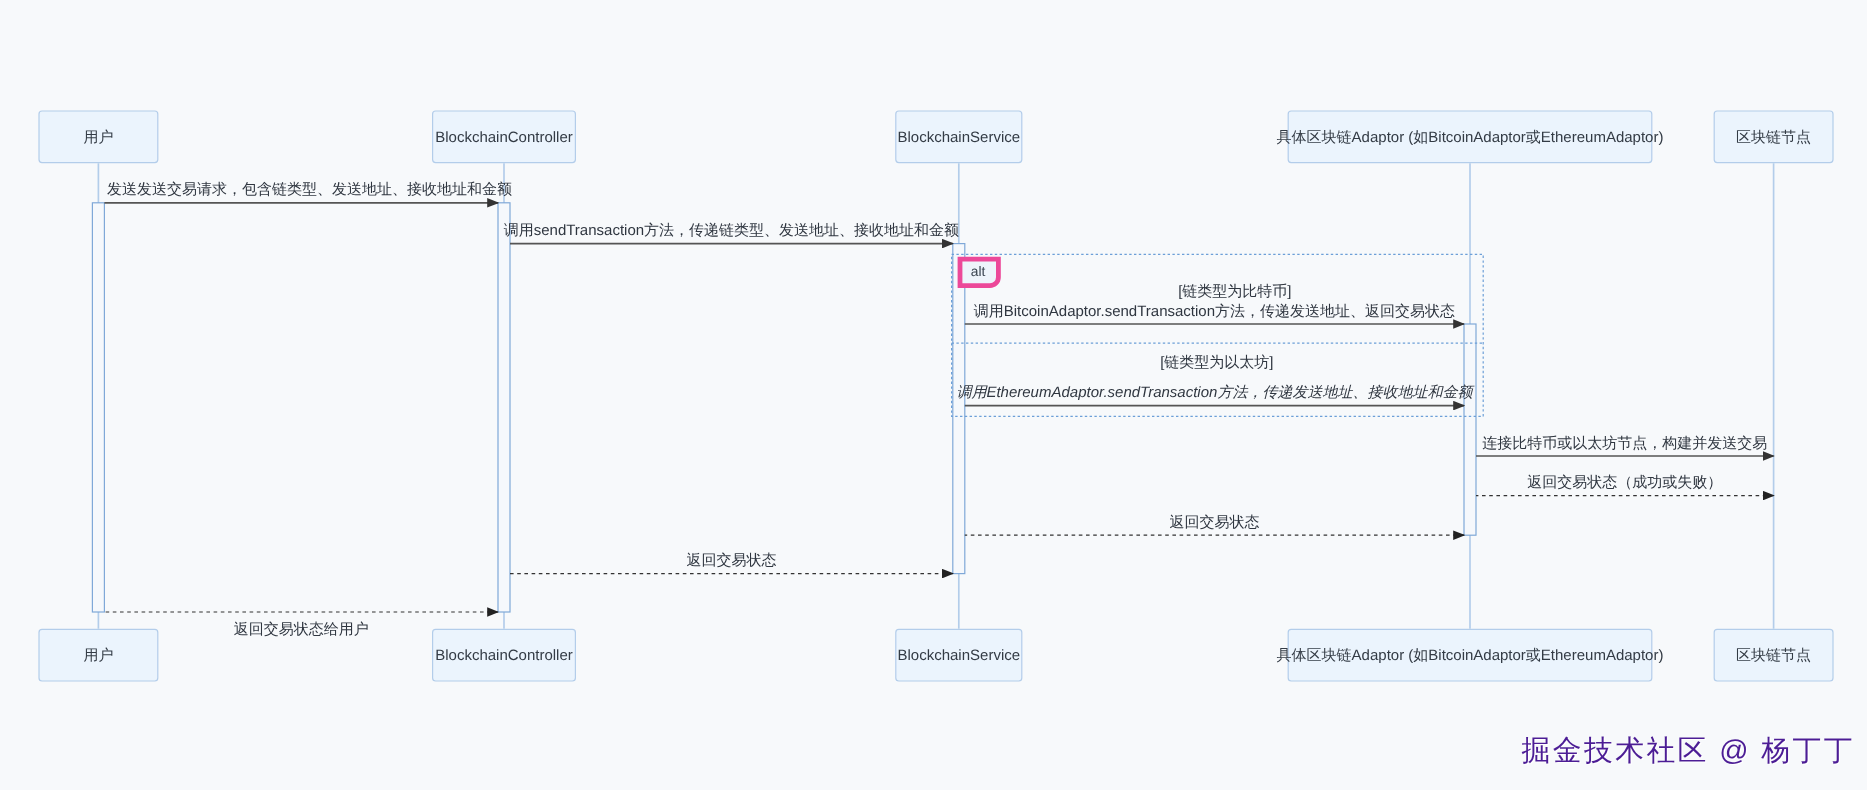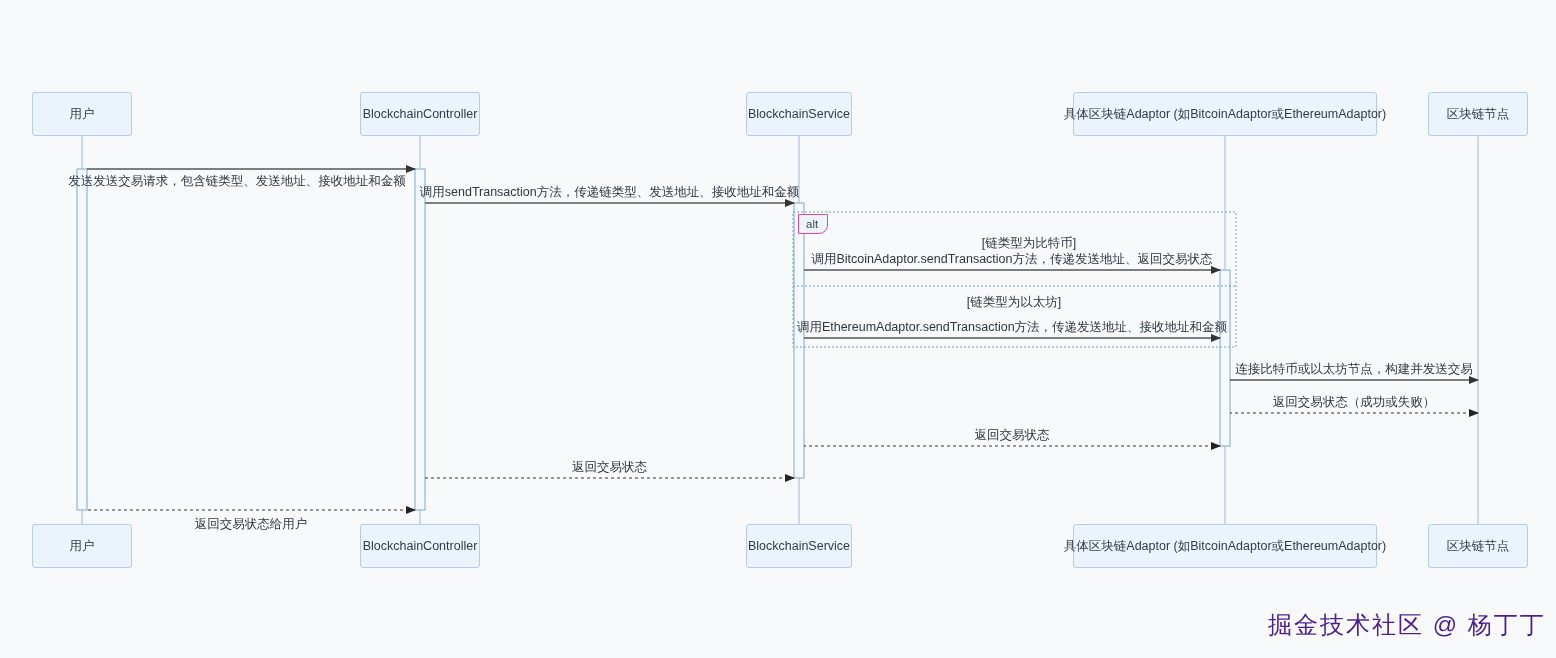--- a/index.html
+++ b/index.html
@@ -45,21 +45,21 @@
     color: #2f3640;
     font-size: 12.5px;
     white-space: nowrap;
     transform: translateX(-50%);
     text-align: center;
   }
   .frag-label-box {
     position: absolute;
     box-sizing: border-box;
     background: #eef4fb;
-    border: 1px solid #ec4899;
+    border: 4px solid #ec4899;
     border-bottom-right-radius: 9px;
     color: #3a4450;
     font-size: 11.5px;
     padding: 2px 9px 2px 7px;
     line-height: 14px;
   }
   .frag-cond {
     position: absolute;
     color: #2f3640;
     font-size: 12.5px;
@@ -147,24 +147,24 @@
         <span class="actor-label">BlockchainService</span>
       </div>
       <div class="actor-box" style="left: 1073px; top: 524px; width: 304px; height: 44px;">
         <span class="actor-label">具体区块链Adaptor (如BitcoinAdaptor或EthereumAdaptor)</span>
       </div>
       <div class="actor-box" style="left: 1428px; top: 524px; width: 100px; height: 44px;">
         <span class="actor-label">区块链节点</span>
       </div>
     </div>
   <div id="msg-labels">
-      <div class="msg-label" style="left: 237px; top: 150px; margin-top: 23px;">发送发送交易请求，包含链类型、发送地址、接收地址和金额</div>
+      <div class="msg-label" style="left: 258px; top: 150px;">发送发送交易请求，包含链类型、发送地址、接收地址和金额</div>
       <div class="msg-label" style="left: 609.5px; top: 184px; text-align: right;">调用sendTransaction方法，传递链类型、发送地址、接收地址和金额</div>
       <div class="msg-label" style="left: 1012px; top: 251px;">调用BitcoinAdaptor.sendTransaction方法，传递发送地址、返回交易状态</div>
-      <div class="msg-label" style="left: 1012px; top: 319px;">调用EthereumAdaptor.sendTransaction方法，传递发送地址、接收地址和金额</div>
+      <div class="msg-label" style="left: 1012px; top: 319px; font-style: italic;">调用EthereumAdaptor.sendTransaction方法，传递发送地址、接收地址和金额</div>
       <div class="msg-label" style="left: 1354px; top: 361px;">连接比特币或以太坊节点，构建并发送交易</div>
       <div class="msg-label" style="left: 1354px; top: 394px;">返回交易状态（成功或失败）</div>
       <div class="msg-label" style="left: 1012px; top: 427px;">返回交易状态</div>
       <div class="msg-label" style="left: 609.5px; top: 459px;">返回交易状态</div>
       <div class="msg-label" style="left: 251px; top: 516px;">返回交易状态给用户</div>
     </div>
   <div id="frag-layer">
       <div class="frag-label-box" style="left: 798px; top: 214px;">alt</div>
       <div class="frag-cond" style="left: 1014px; top: 235px; padding-left: 30px;">[链类型为比特币]</div>
       <div class="frag-cond" style="left: 1014px; top: 294px;">[链类型为以太坊]</div>

